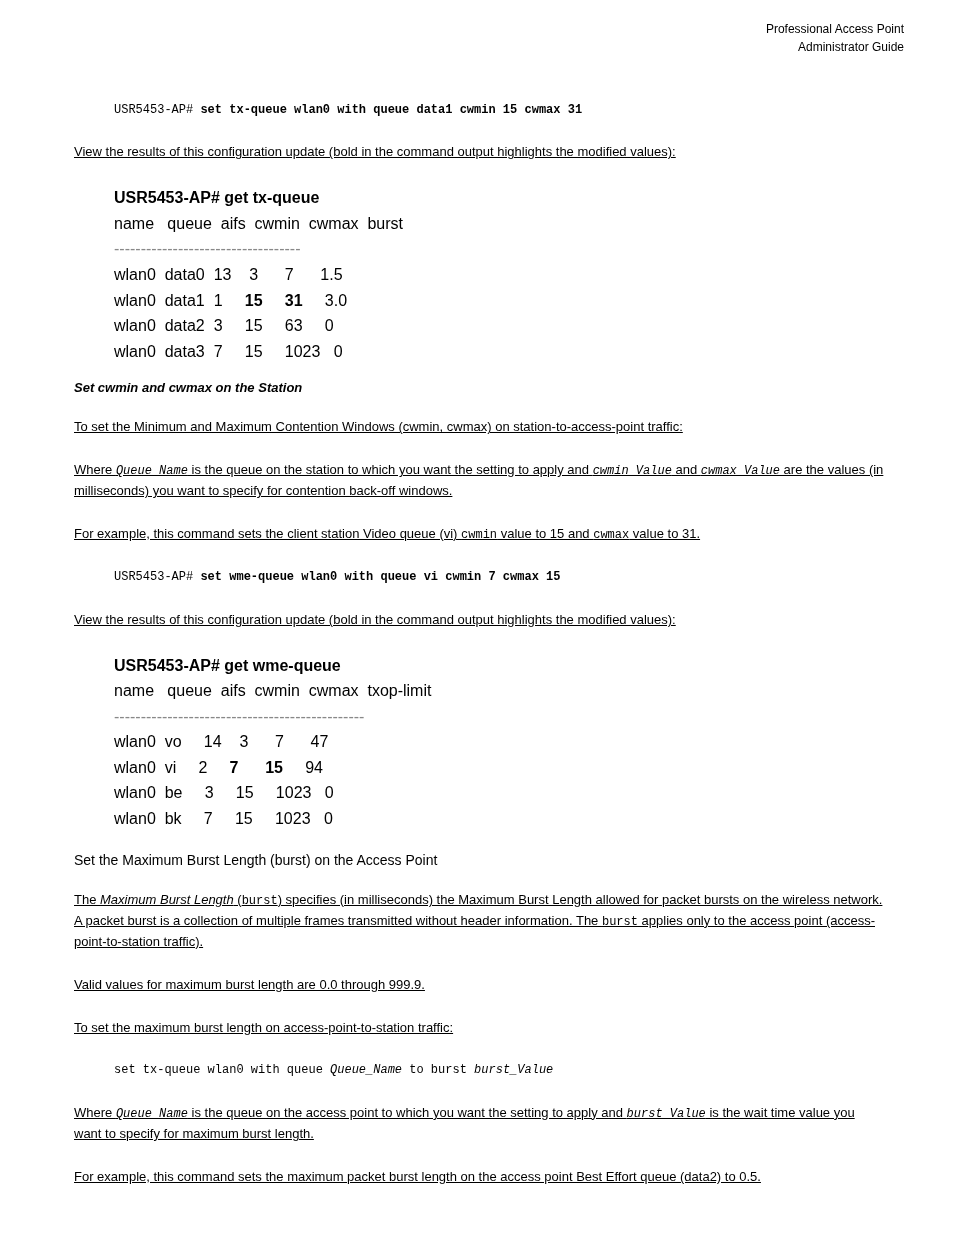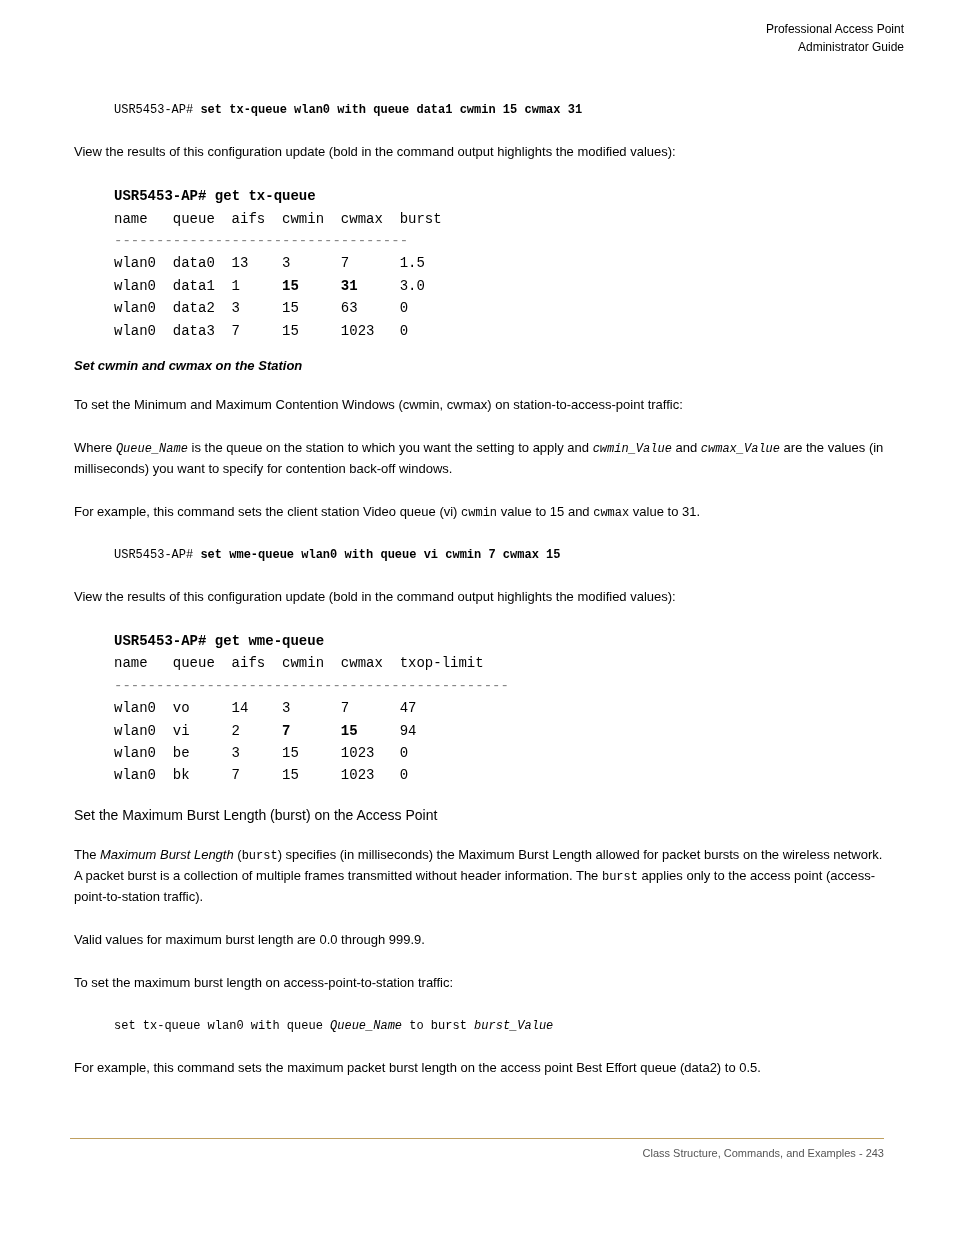--- a/index.html
+++ b/index.html
@@ -24,41 +24,42 @@
       position: absolute;
       top: 20px;
       right: 50px;
       text-align: right;
       font-size: 12px;
       line-height: 1.5;
     }
 
     
     .code-block {
-      font-family: Liberation Mono, monospace;
-      font-size: 14px;
+      font-family: Liberation Sans, sans-serif;
+      font-size: 16px;
       background: #fff;
       margin: 12px 0 12px 40px;
       line-height: 1.6;
       white-space: pre;
     }
 
     .code-inline {
       font-family: 'Courier New', Courier, monospace;
       font-size: 12px;
     }
 
     .bold { font-weight: bold; }
     .italic { font-style: italic; }
 
     
     .body-text {
       font-size: 13px;
       line-height: 1.6;
       margin: 22px 0;
+      text-decoration: underline;
     }
 
     
     .section-heading-italic {
       font-style: italic;
       font-weight: bold;
       font-size: 13px;
       margin: 16px 0 10px 0;
     }
 
@@ -178,20 +179,23 @@
     </div>
 
     <div class="body-text">
       <span>To set the maximum burst length on access-point-to-station traffic:</span>
     </div>
 
     <div class="command-block">
       <span class="code-inline">set tx-queue wlan0 with queue <span class="italic">Queue_Name</span> to burst <span class="italic">burst_Value</span></span>
     </div>
 
+    <div class="body-text">
+      Where <span class="code-inline italic">Queue_Name</span> is the queue on the access point to which you want the setting to apply and <span class="code-inline italic">burst_Value</span> is the wait time value you want to specify for maximum burst length.
+    </div>
 
     <div class="body-text">
       <span>For example, this command sets the maximum packet burst length on the access point Best Effort queue (data2) to 0.5.</span>
     </div>
 
   </div>
 
   <div class="footer">
     <div class="footer-line"></div>
     <div class="footer-text">Class Structure, Commands, and Examples - 243</div>

